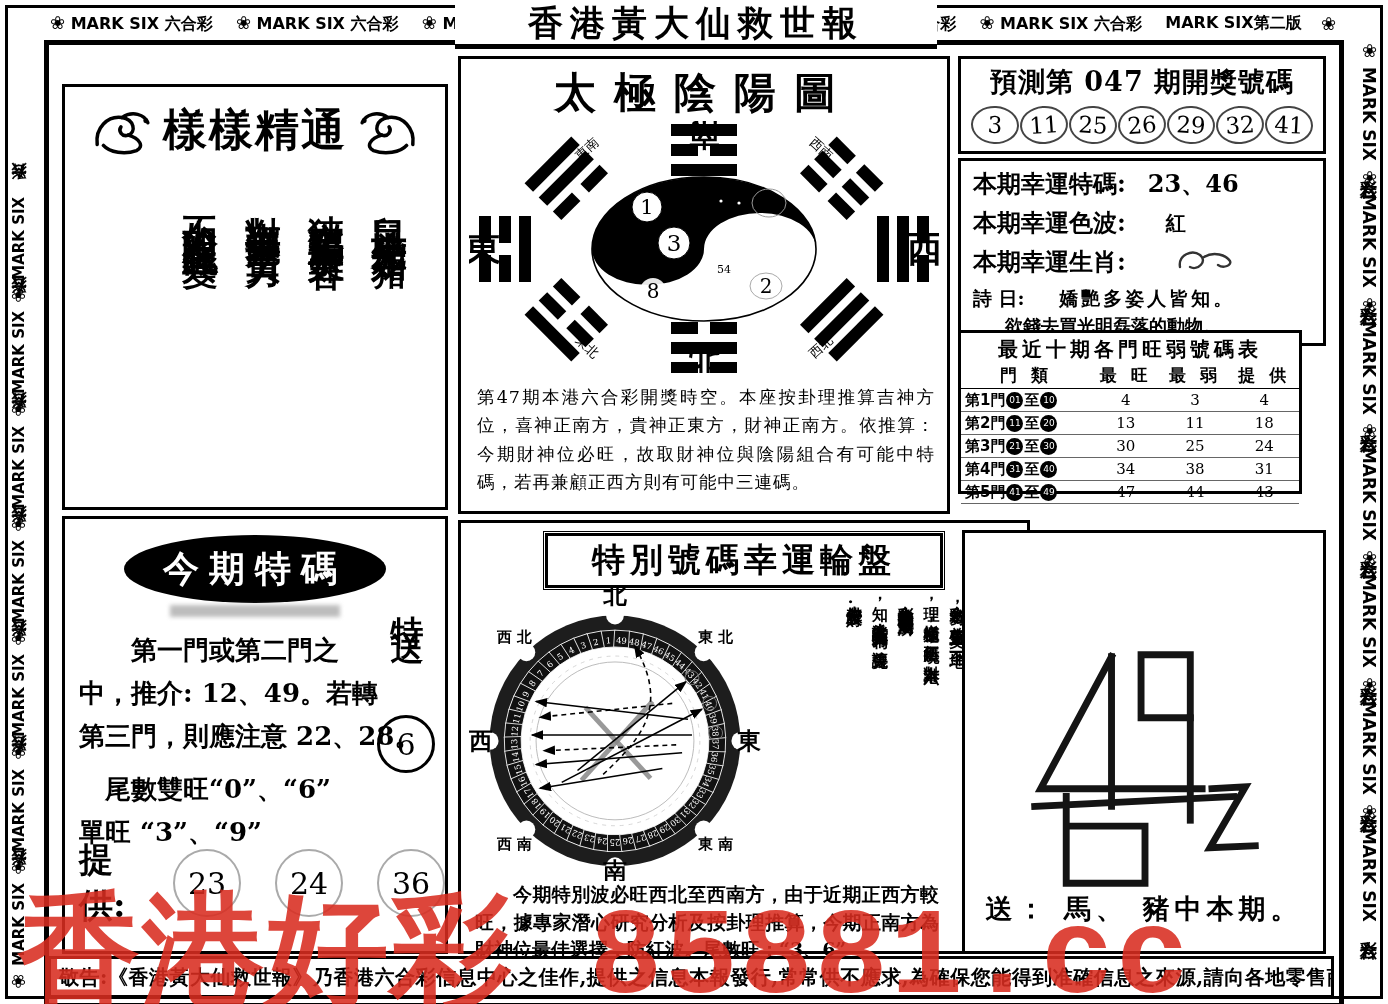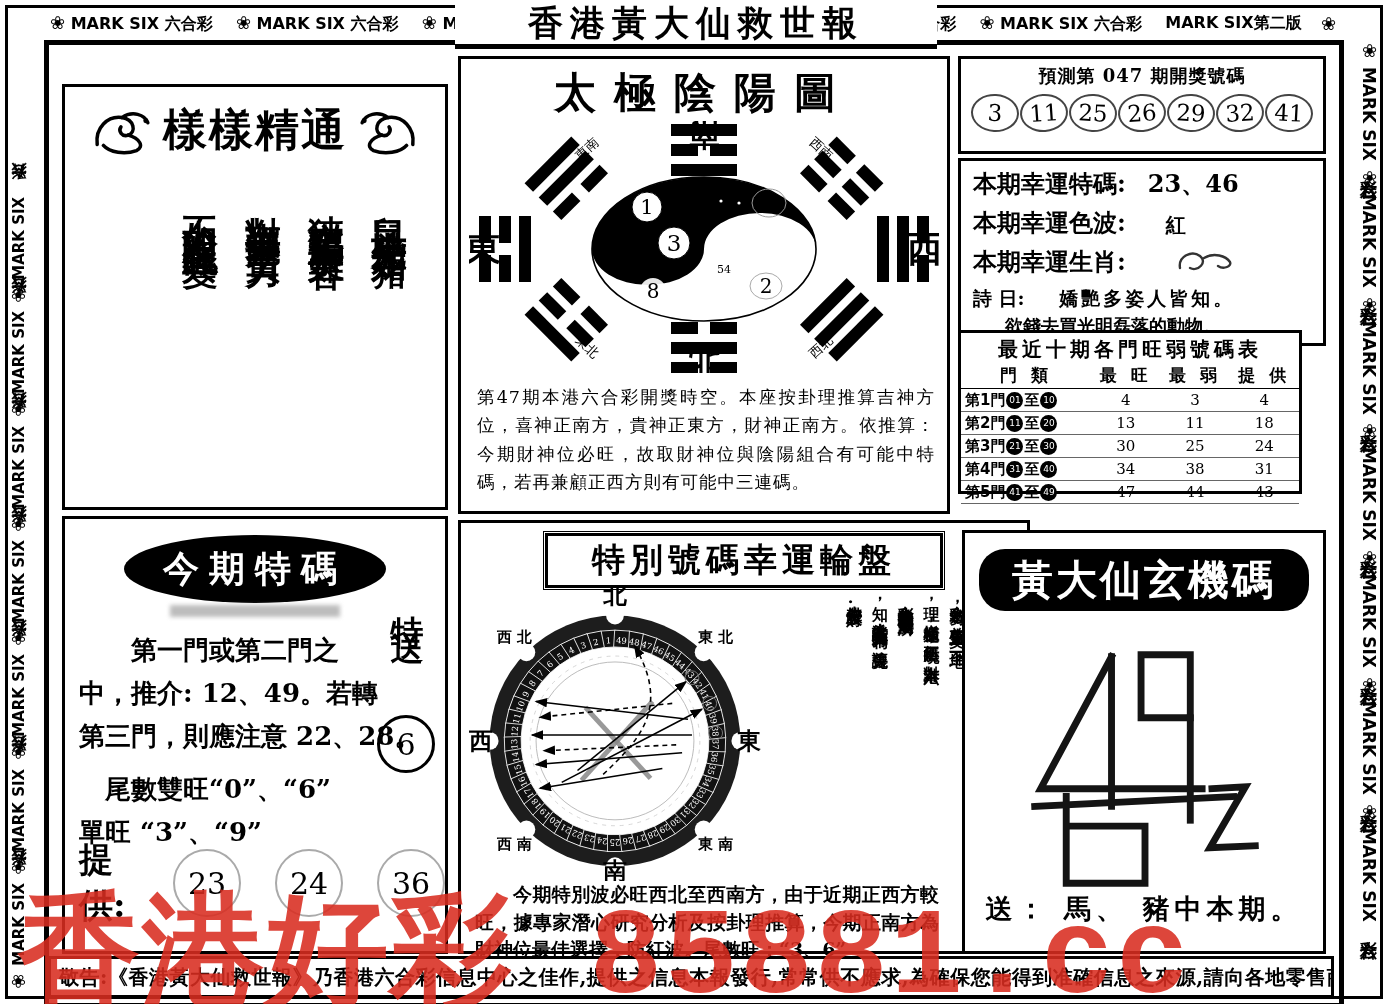--- a/index.html
+++ b/index.html
@@ -61,27 +61,27 @@
                font-family:"DejaVu Sans","Liberation Sans",sans-serif;padding:2px 0;}
   .wheel-wrap{position:absolute;left:4px;top:62px;width:300px;height:296px;}
   .vtext{position:absolute;right:8px;top:70px;height:274px;writing-mode:vertical-rl;
          font-size:16px;line-height:1.3;letter-spacing:1px;font-weight:600;}
   .vcol{margin-left:5px;}
   .wheel-bottom{position:absolute;left:14px;top:358px;width:464px;font-size:19px;font-weight:700;line-height:1.45;}
   .wb-par{text-indent:2em;text-align:justify;}
   .wb-tuijie{text-align:right;margin-right:70px;margin-top:0px;}
   
   .predict-box{left:958px;top:56px;width:368px;height:98px;}
-  .predict-title{text-align:center;font-size:18px;font-weight:800;letter-spacing:1px;margin-top:5px;white-space:nowrap;}
+  .predict-title{text-align:center;font-size:27px;font-weight:800;letter-spacing:1px;margin-top:5px;white-space:nowrap;}
   .predict-nums{display:flex;justify-content:space-between;padding:6px 10px 0;}
   .oval{width:44px;height:34px;border:2px solid #444;border-radius:50%;display:flex;align-items:center;
         justify-content:center;font-size:23px;}
   
   .lucky-box{left:958px;top:158px;width:368px;height:188px;}
-  .lb-row{display:flex;align-items:flex-end;margin:7px 12px 0;font-size:24px;font-weight:800;white-space:nowrap;}
+  .lb-row{display:flex;align-items:center;margin:7px 12px 0;font-size:24px;font-weight:800;white-space:nowrap;}
   .lb-val{font-weight:600;margin-left:22px;font-size:24px;}
   .lb-val-small{font-weight:600;margin-left:40px;font-size:20px;}
   .lb-poem{font-size:19px;font-weight:700;margin:8px 12px 0;}
   .lb-poem2{font-size:18px;font-weight:600;margin:2px 12px 0 44px;}
   
   .stats-box{left:958px;top:330px;width:344px;height:164px;}
   .stats-title{text-align:center;font-size:20px;font-weight:900;letter-spacing:4px;margin-top:3px;}
   .stats-table{width:100%;border-collapse:collapse;font-size:15px;margin-top:1px;}
   .stats-table th{font-size:17px;font-weight:800;letter-spacing:4px;border-bottom:1.5px solid #000;padding:0 0 1px;}
   .stats-table td{border-bottom:1px solid #666;text-align:center;padding:1.5px 0;font-size:15px;}
@@ -618,21 +618,20 @@
             <td class="door">第5門<span class="bc">41</span>至<span class="bc">49</span></td>
             <td>47</td>
             <td>44</td>
             <td>43</td>
           </tr>
         </tbody>
     </table>
   </div>
 
   <div class="panel mystery-box">
-    <div class="mys-title">黃大仙玄機碼</div>
     <div class="mys-sign">
       <svg width="300" height="256" viewBox="0 0 300 260">
         <g fill="none" stroke="#141414" stroke-width="7" stroke-linecap="square">
           <path d="M116,16 L44,150 L208,150"></path>
           <path d="M116,16 L116,168"></path>
           <path d="M196,14 L146,14 L146,78 L196,78 L196,14"></path>
           <path d="M196,78 L196,182"></path>
           <path d="M70,158 L70,246 L150,246 L150,188 L76,188"></path>
           <path d="M38,168 L240,158"></path>
           <path d="M218,150 L252,148 L216,210 L262,208"></path>

